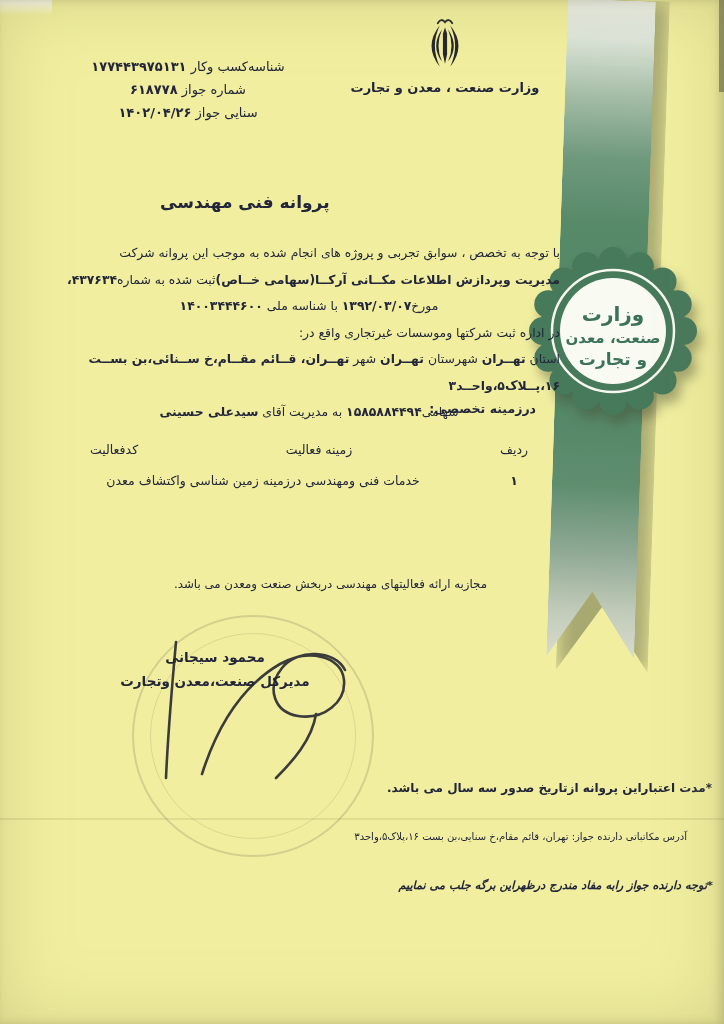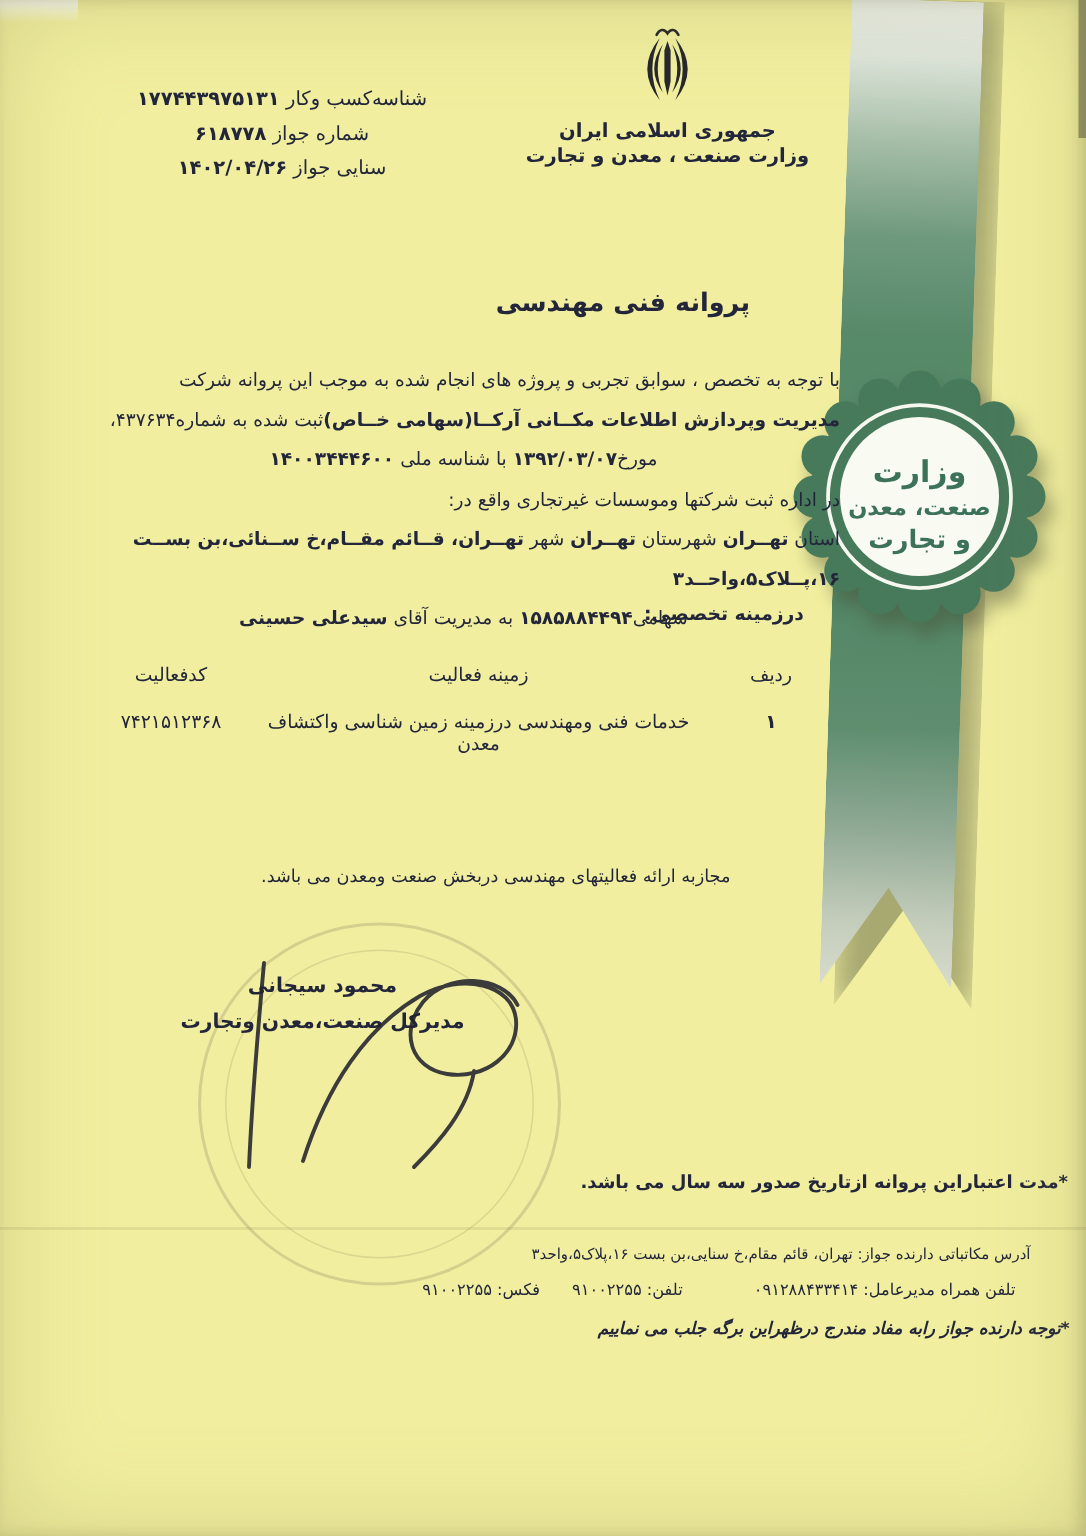--- a/index.html
+++ b/index.html
@@ -41,21 +41,21 @@
   .meta{position:absolute; left:58px; top:55px; width:260px; direction:rtl; text-align:center;
         font-size:13px; line-height:23px;}
   .meta .val{font-weight:bold;}
 
   
   .header-center{position:absolute; left:330px; top:16px; width:230px; text-align:center;}
   .emblem{display:block; margin:0 auto 6px auto;}
   .hc1{font-weight:bold; font-size:13px; line-height:17px;}
   .hc2{font-weight:bold; font-size:13px; line-height:17px;}
 
-  .title{position:absolute; left:160px; top:192px; width:340px; margin:0; text-align:right;
+  .title{position:absolute; left:160px; top:192px; width:340px; margin:0; text-align:left;
          font-size:17px; font-weight:bold;}
 
   .bodytext{position:absolute; right:164px; top:240px; width:502px; font-size:12.4px; line-height:26.5px;
             text-align:right;}
   .bodytext .center{text-align:center;}
 
   .section-label{position:absolute; right:188px; top:401px; font-size:12.5px; font-weight:bold;}
 
   .acttable{position:absolute; right:164px; top:442px; width:502px; font-size:12.5px;}
   .trow{display:flex; direction:rtl;}
@@ -140,47 +140,45 @@
     <svg class="emblem" width="52" height="57" viewBox="0 0 100 110">
       <g fill="#26262c" stroke="none">
         <path d="M 36 14 C 40 6 46 6 50 12 C 54 6 60 6 64 14" fill="none" stroke="#26262c" stroke-width="3.4" stroke-linecap="round"></path>
         <path d="M 50 22 L 54 34 L 54 74 L 50 92 L 46 74 L 46 34 Z"></path>
         <path d="M 44 26 Q 22 58 44 88 Q 31 58 44 26 Z"></path>
         <path d="M 56 26 Q 78 58 56 88 Q 69 58 56 26 Z"></path>
         <path d="M 40 18 Q 8 58 40 98 Q 21 58 40 18 Z"></path>
         <path d="M 60 18 Q 92 58 60 98 Q 79 58 60 18 Z"></path>
       </g>
     </svg>
-    <div class="hc1">جمهوری اسلامی ایران</div>
     <div class="hc2">وزارت صنعت ، معدن و تجارت</div>
   </div>
 
   <h1 class="title">پروانه فنی مهندسی</h1>
 
   <div class="bodytext">
     <div class="bl"><span>با توجه به تخصص ، سوابق تجربی و پروژه های انجام شده به موجب این پروانه شرکت</span></div>
-    <div class="bl"><span style="font-weight: bold;">مدیریت وپردازش اطلاعات مکــانی آرکــا(سهامی خــاص)</span><span>ثبت شده به شماره</span><span style="font-weight: normal;">۴۳۷۶۳۴،</span></div>
+    <div class="bl"><span style="font-weight: bold;">مدیریت وپردازش اطلاعات مکــانی آرکــا(سهامی خــاص)</span><span>ثبت شده به شماره</span><span style="font-weight: bold;">۴۳۷۶۳۴،</span></div>
     <div class="bl center"><span>مورخ</span><span style="font-weight: bold;">۱۳۹۲/۰۳/۰۷</span><span> با شناسه ملی </span><span style="font-weight: bold;">۱۴۰۰۳۴۴۴۶۰۰</span></div>
     <div class="bl"><span>در اداره ثبت شرکتها وموسسات غیرتجاری واقع در:</span></div>
     <div class="bl"><span>استان </span><span style="font-weight: bold;">تهــران</span><span> شهرستان </span><span style="font-weight: bold;">تهــران</span><span> شهر </span><span style="font-weight: bold;">تهــران، قــائم مقــام،خ ســنائی،بن بســت ۱۶،پــلاک۵،واحــد۳</span></div>
     <div class="bl center"><span>سهامی</span><span style="font-weight: bold;">۱۵۸۵۸۸۴۴۹۴</span><span> به مدیریت آقای </span><span style="font-weight: bold;">سیدعلی حسینی</span></div>
   </div>
 
   <div class="section-label">درزمینه تخصصی:</div>
 
   <div class="acttable">
     <div class="trow head">
       <span class="c-row">ردیف</span>
       <span class="c-field">زمینه فعالیت</span>
       <span class="c-code">کدفعالیت</span>
     </div>
     <div class="trow data">
       <span class="c-row">۱</span>
       <span class="c-field">خدمات فنی ومهندسی درزمینه زمین شناسی واکتشاف معدن</span>
-      <span class="c-code">۷۴۲۱۵۱۲۳۶۸</span>
     </div>
   </div>
 
   <div class="authorization">مجازبه ارائه فعالیتهای مهندسی دربخش صنعت ومعدن می باشد.</div>
 
   <div class="stamp-circle">
     <div class="stamp-inner"></div>
   </div>
   <div class="sig-block">
     <div class="sig-name">محمود سیجانی</div>
@@ -192,29 +190,15 @@
       <path d="M 36 14 C 32 58 28 104 26 150"></path>
       <path d="M 176 86 C 172 112 152 134 136 150"></path>
     </g>
   </svg>
 
   <div class="validity">*مدت اعتباراین پروانه ازتاریخ صدور سه سال می باشد.</div>
 
   <div class="crease"></div>
 
   <div class="footer-address">آدرس مکاتباتی دارنده جواز: تهران، قائم مقام،خ سنایی،بن بست ۱۶،پلاک۵،واحد۳</div>
-  <div class="footer-contact">
-    <span class="fc-mobile">
-      <span>تلفن همراه مدیرعامل:</span>
-      <span>۰۹۱۲۸۸۴۳۳۴۱۴</span>
-    </span>
-    <span class="fc-phone">
-      <span>تلفن:</span>
-      <span>۹۱۰۰۲۲۵۵</span>
-    </span>
-    <span class="fc-fax">
-      <span>فکس:</span>
-      <span>۹۱۰۰۲۲۵۵</span>
-    </span>
-  </div>
   <div class="footer-note">*توجه دارنده جواز رابه مفاد مندرج درظهراین برگه جلب می نماییم</div>
 
 </div>
 
 </body></html>

